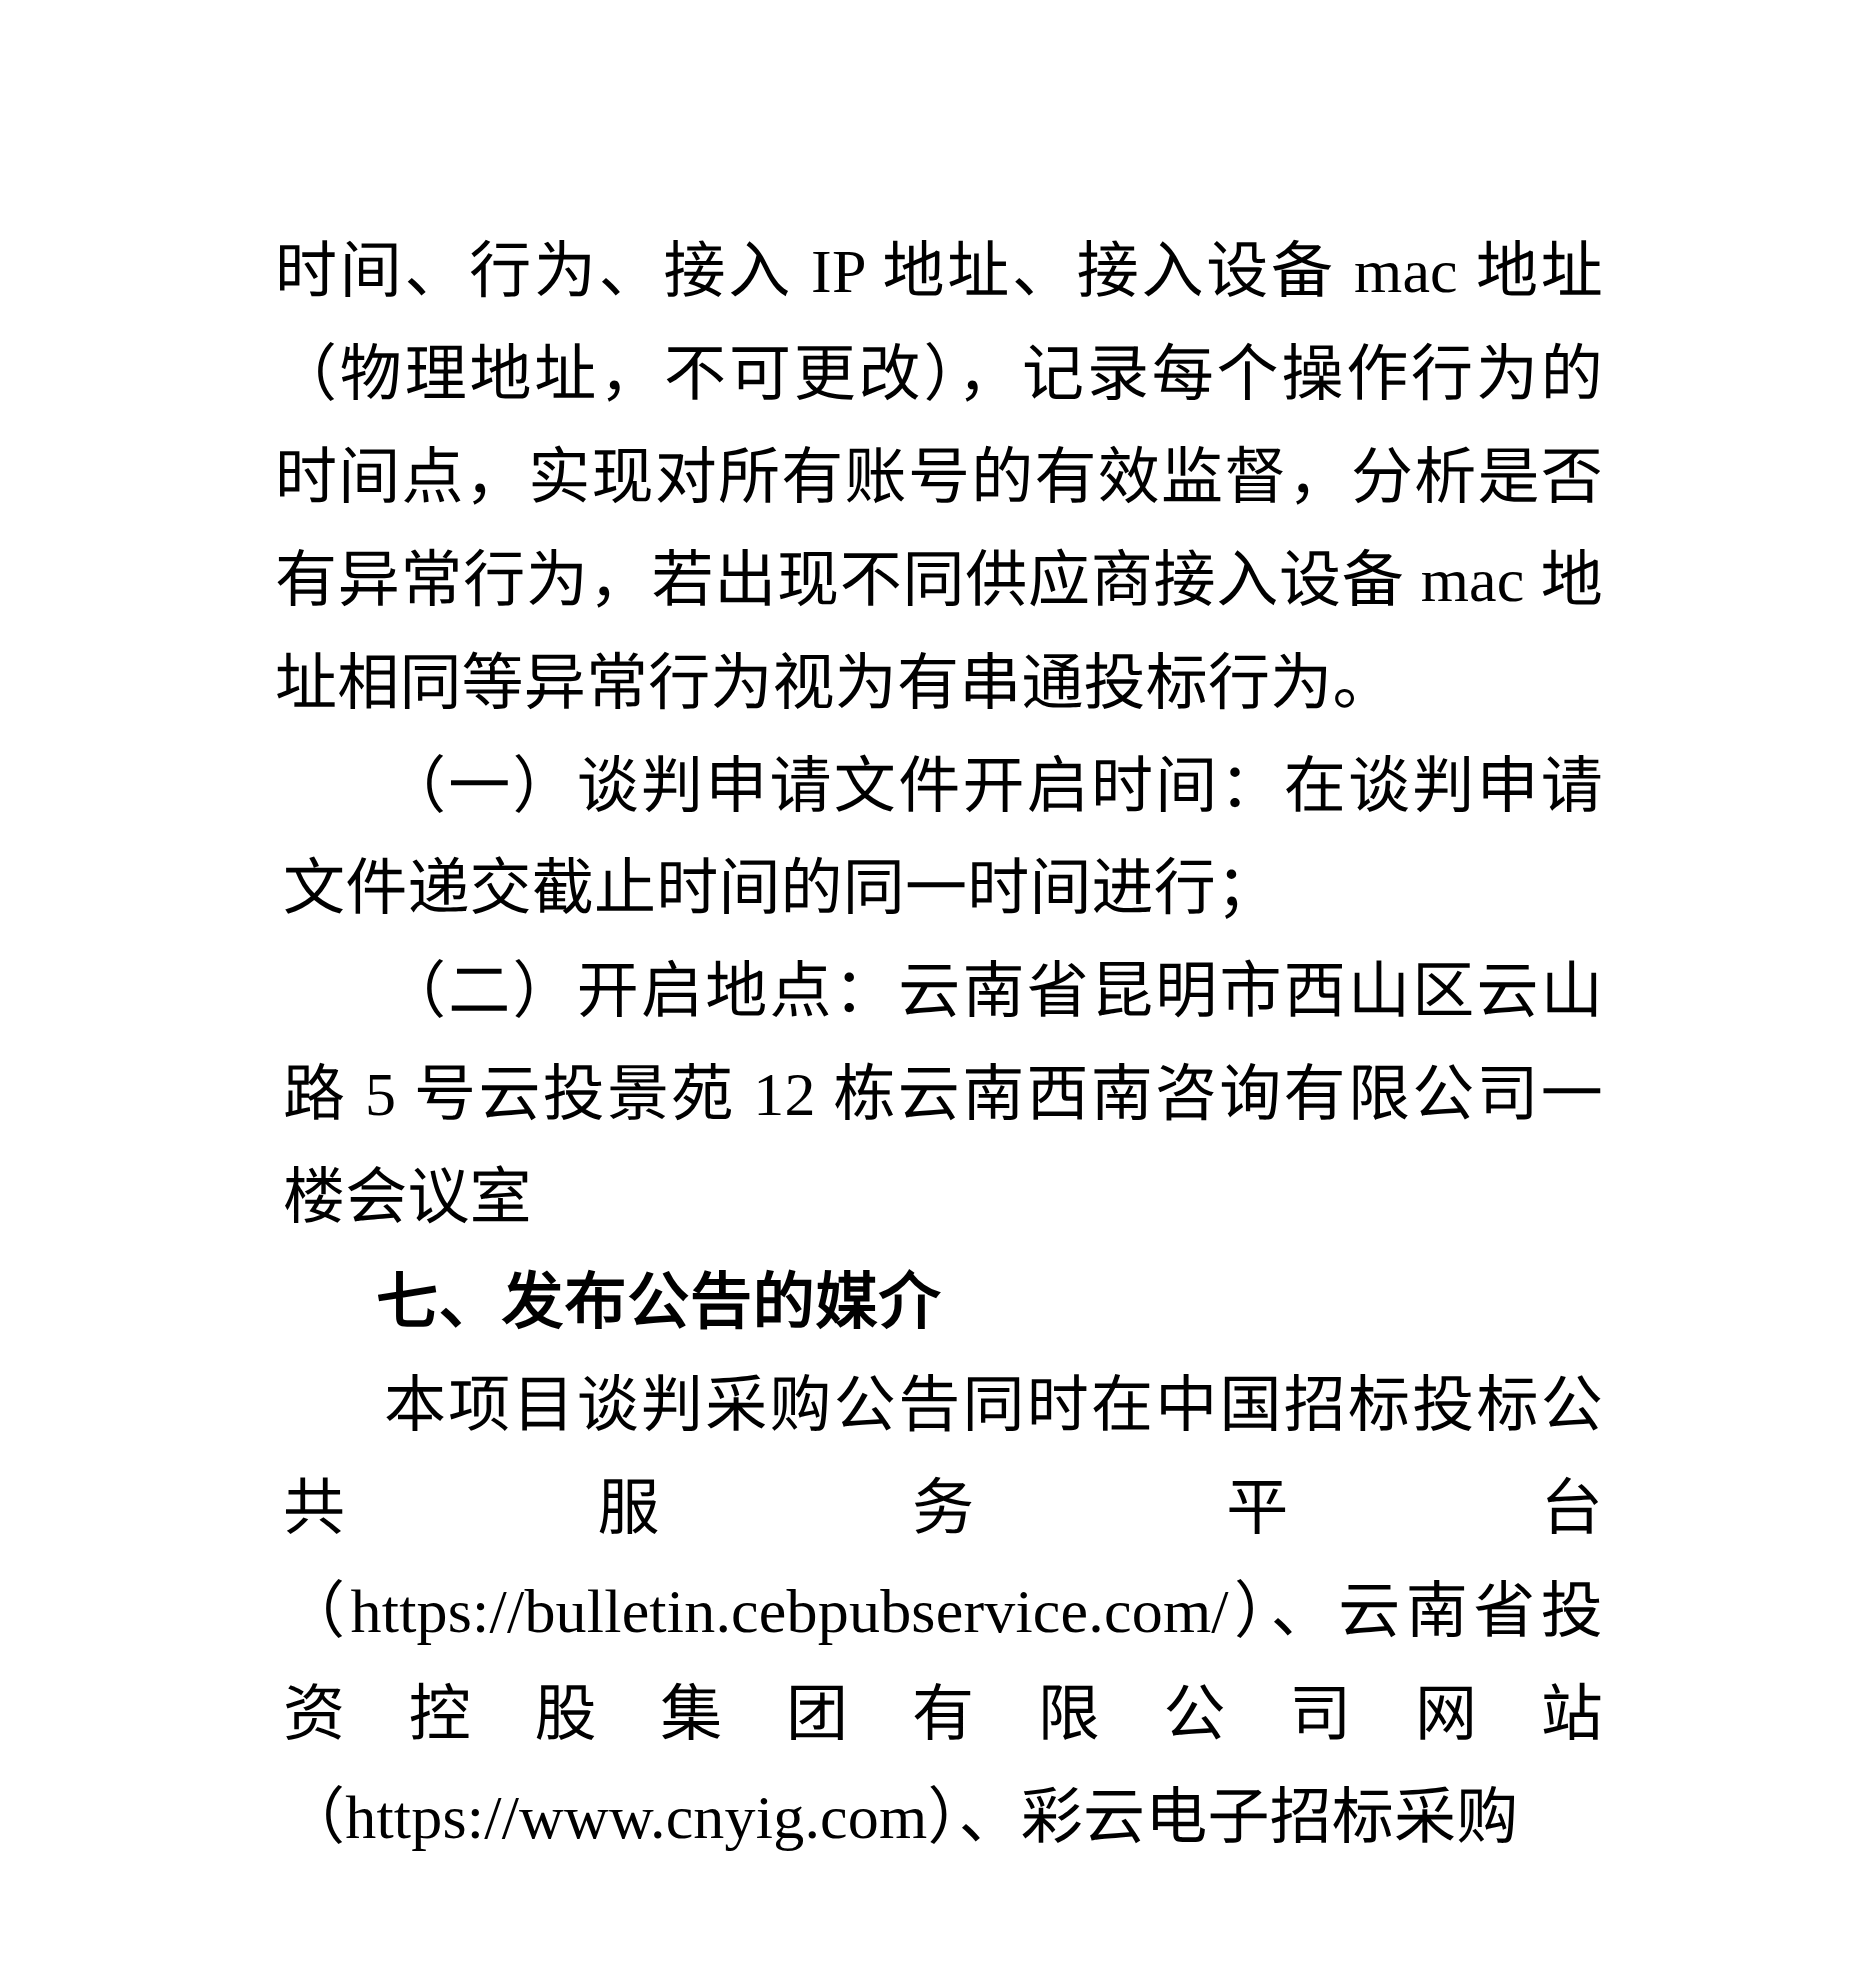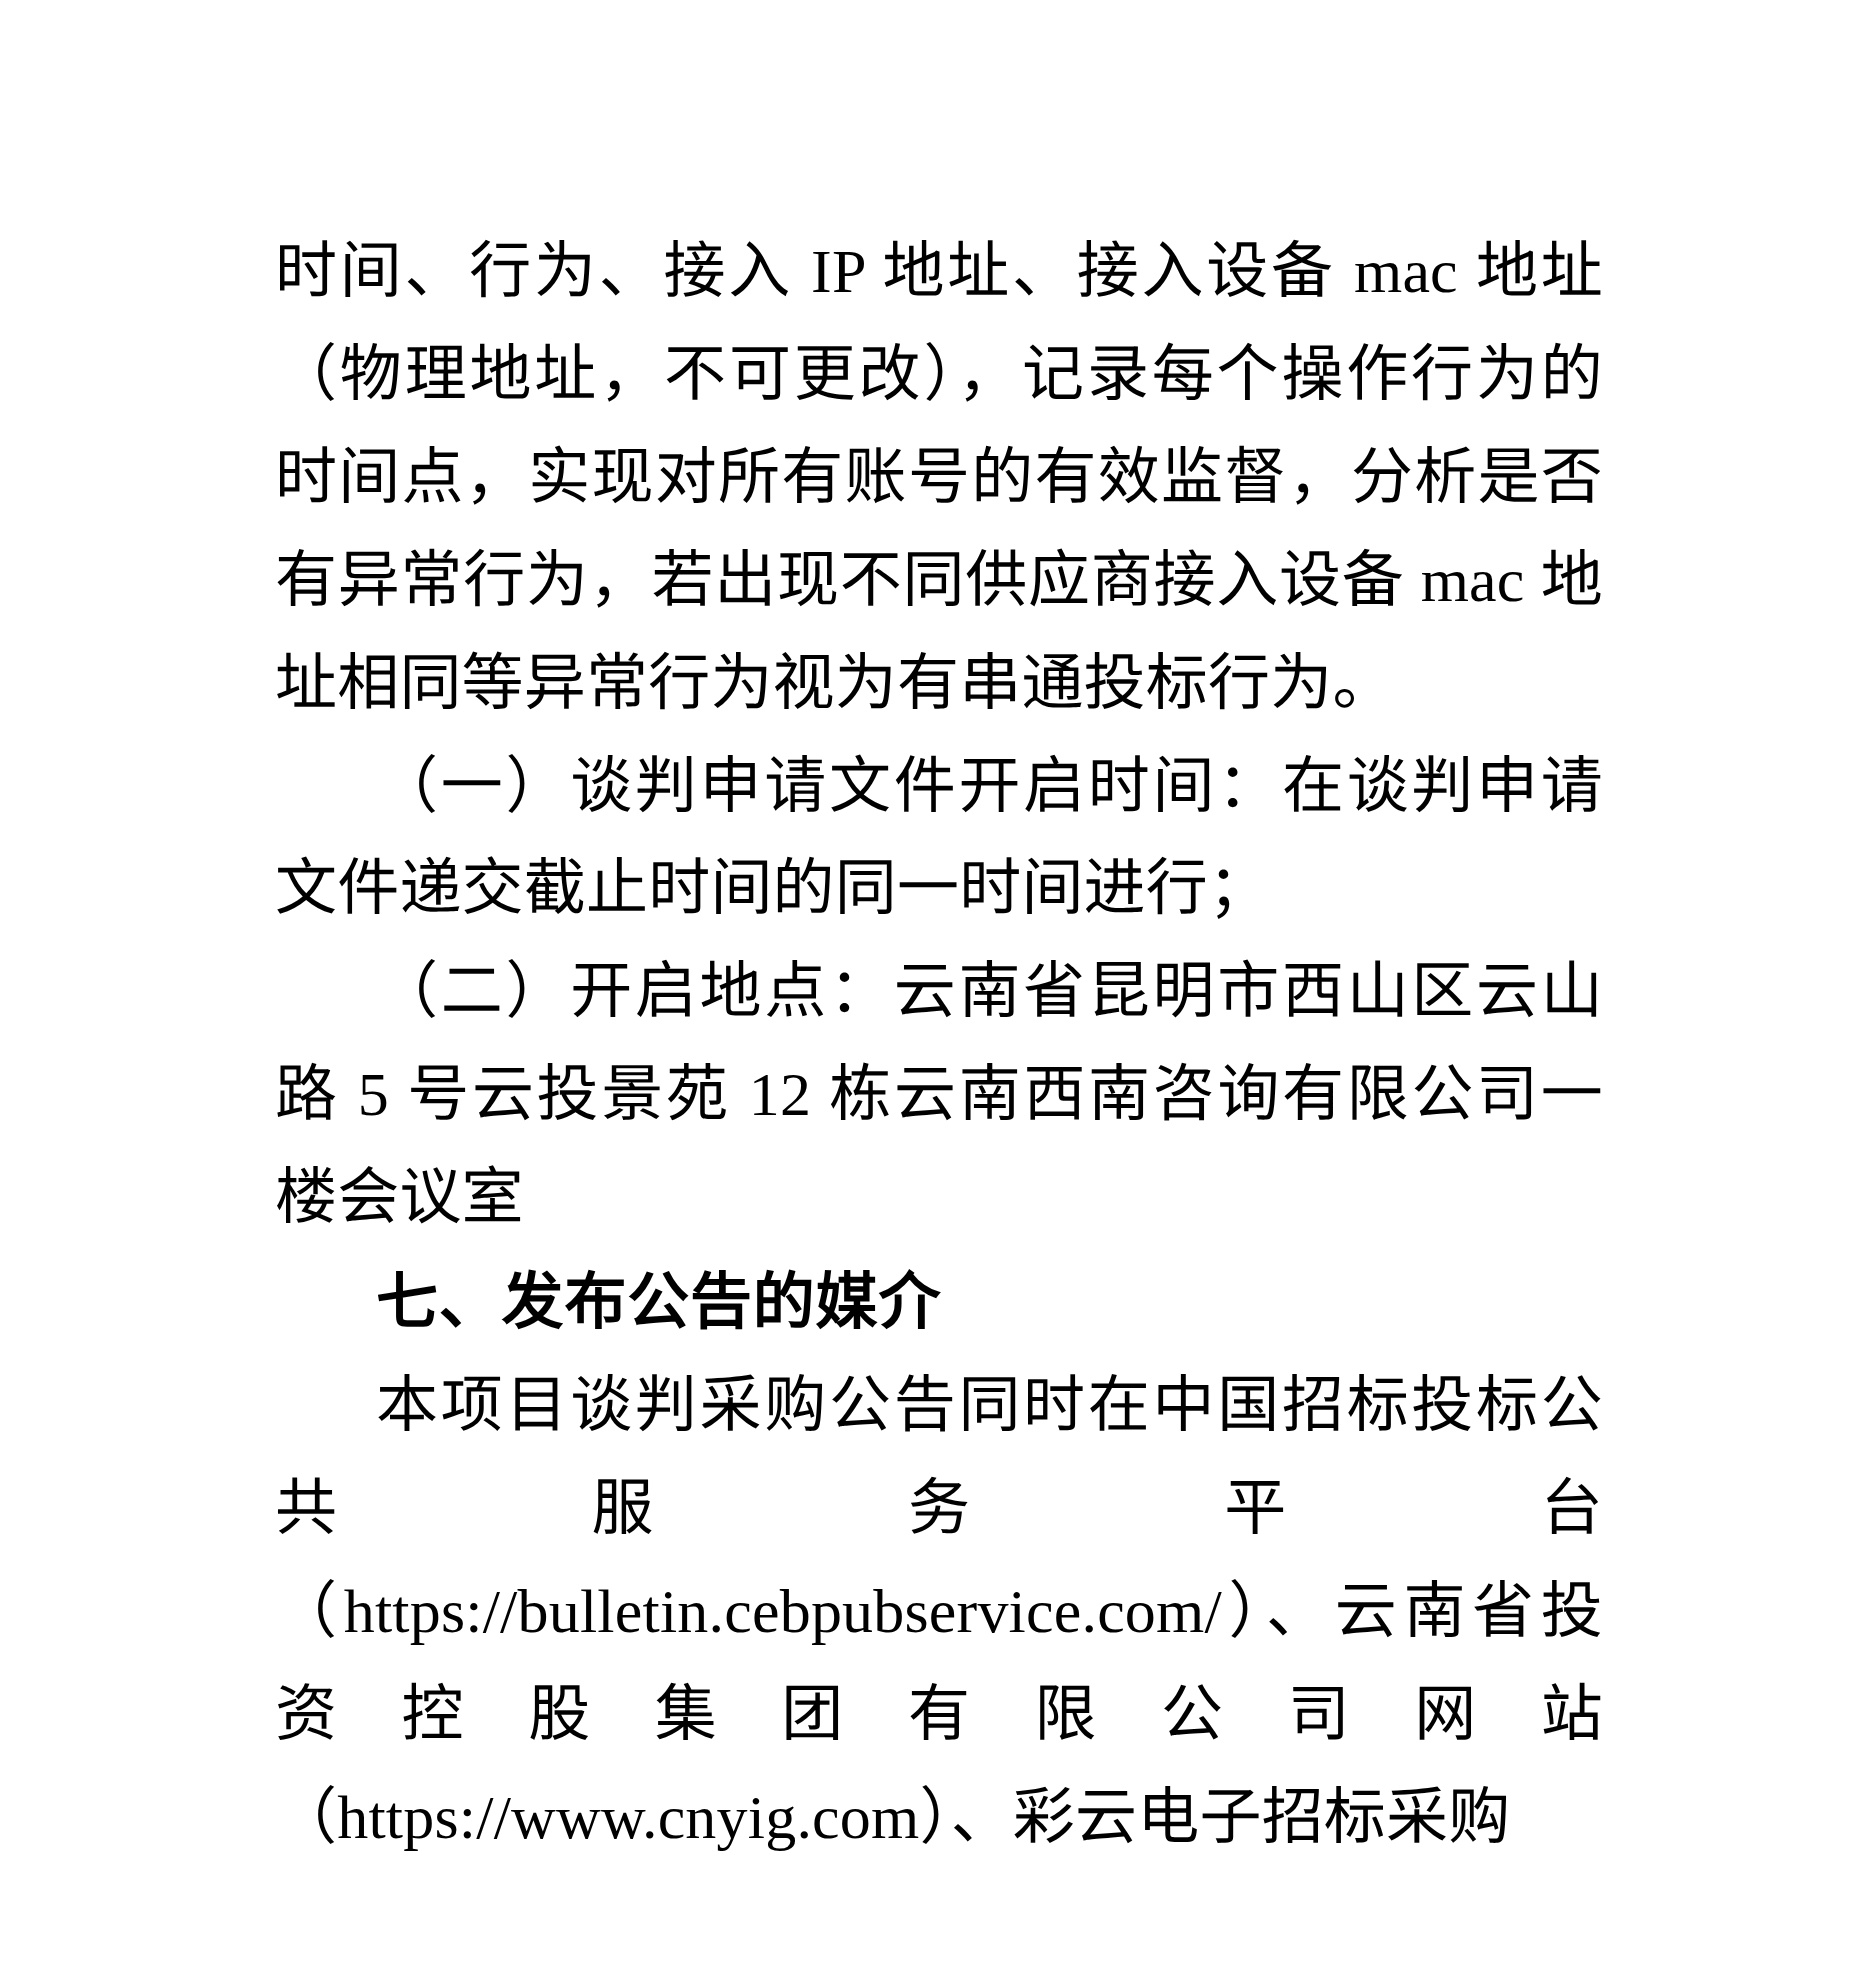--- a/index.html
+++ b/index.html
@@ -28,20 +28,21 @@
     line-height: 1.66;
     letter-spacing: 0.2px;
     text-align: justify;
     text-justify: inter-ideograph;
   }
   .para {
     text-indent: 0;
   }
   .indent2 {
     text-indent: 101px;
+    margin-left: 8px;
   }
   .heading {
     font-weight: bold;
     text-indent: 101px;
     margin-top: 2.4px;
     letter-spacing: 0.8px;
   }
 </style>
 </head>
 <body>

